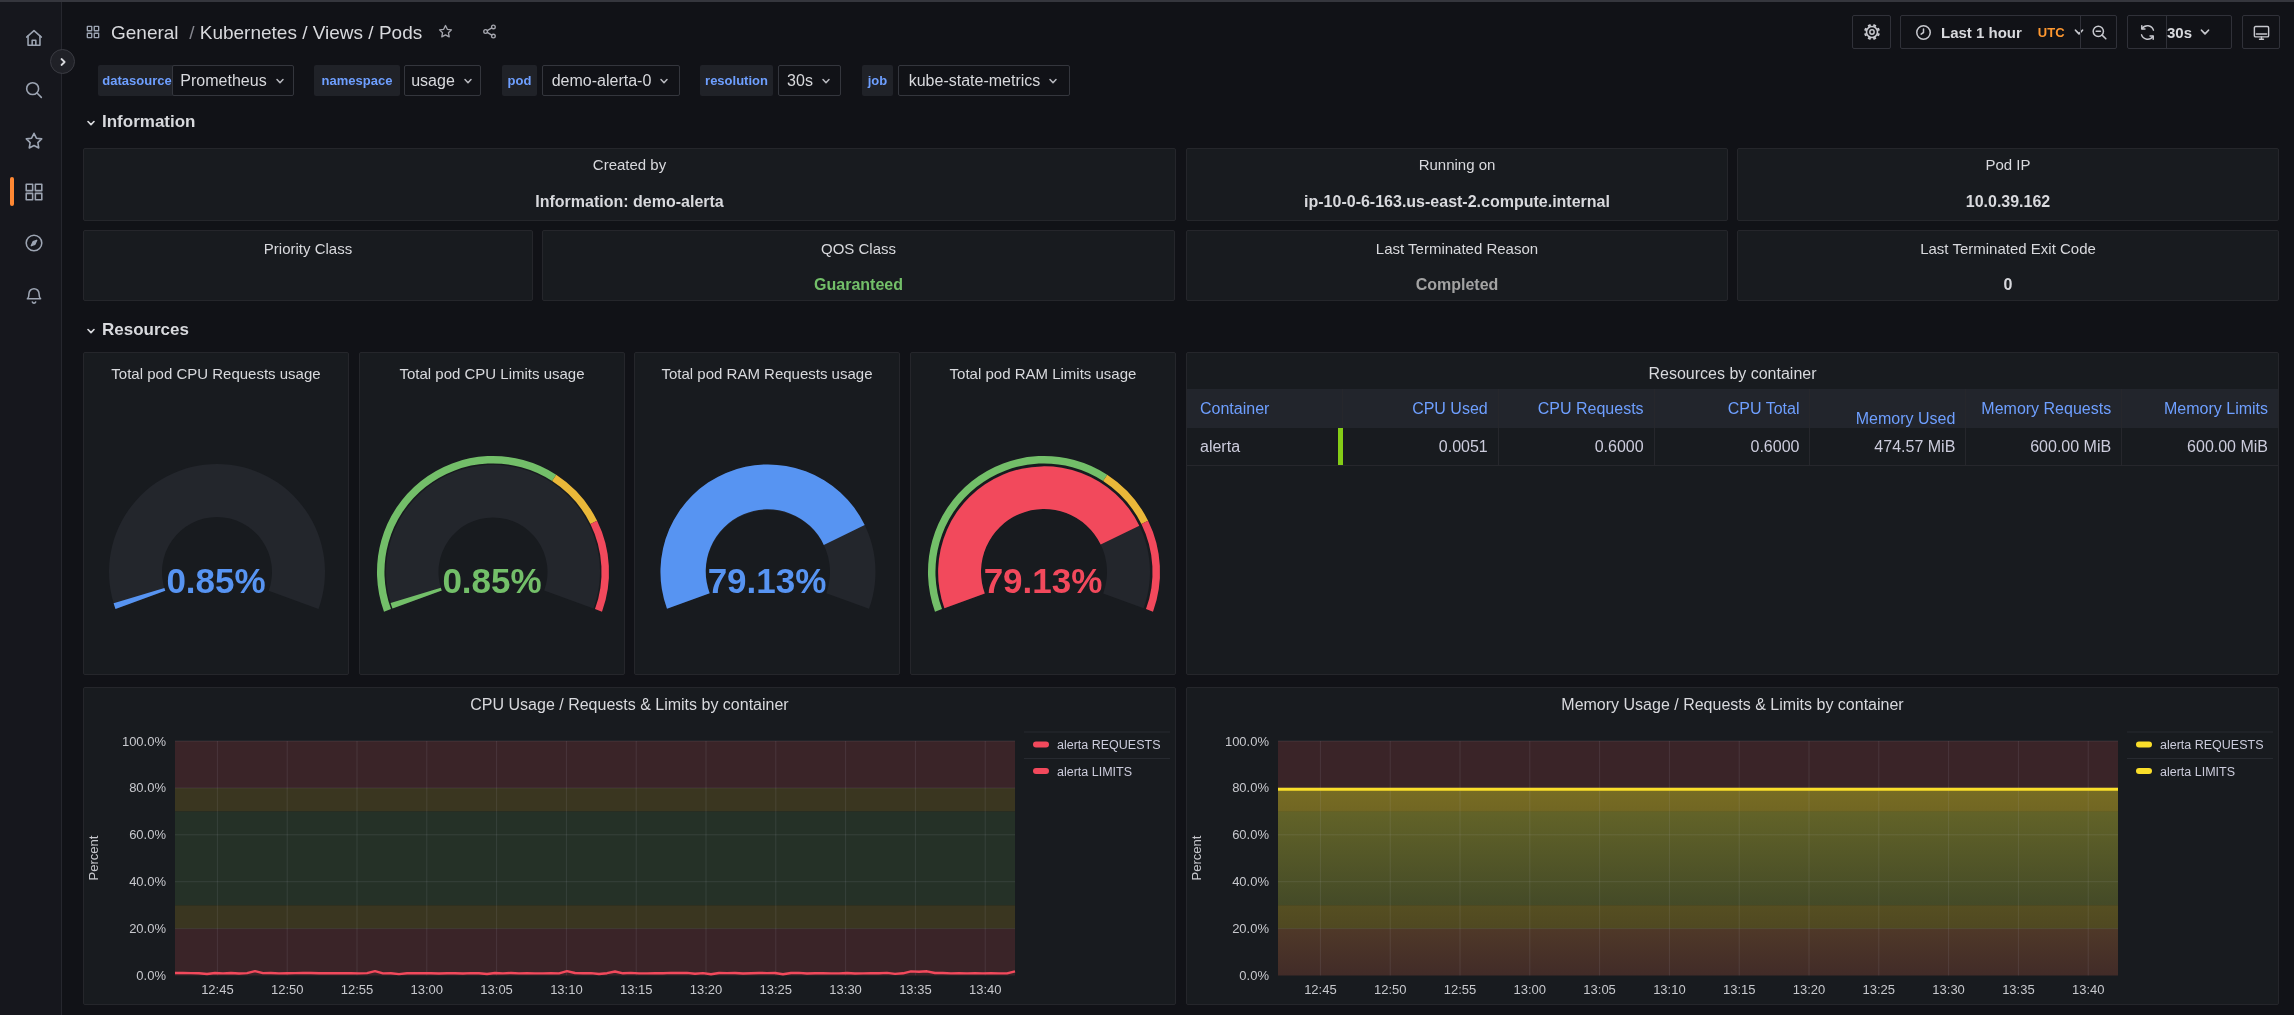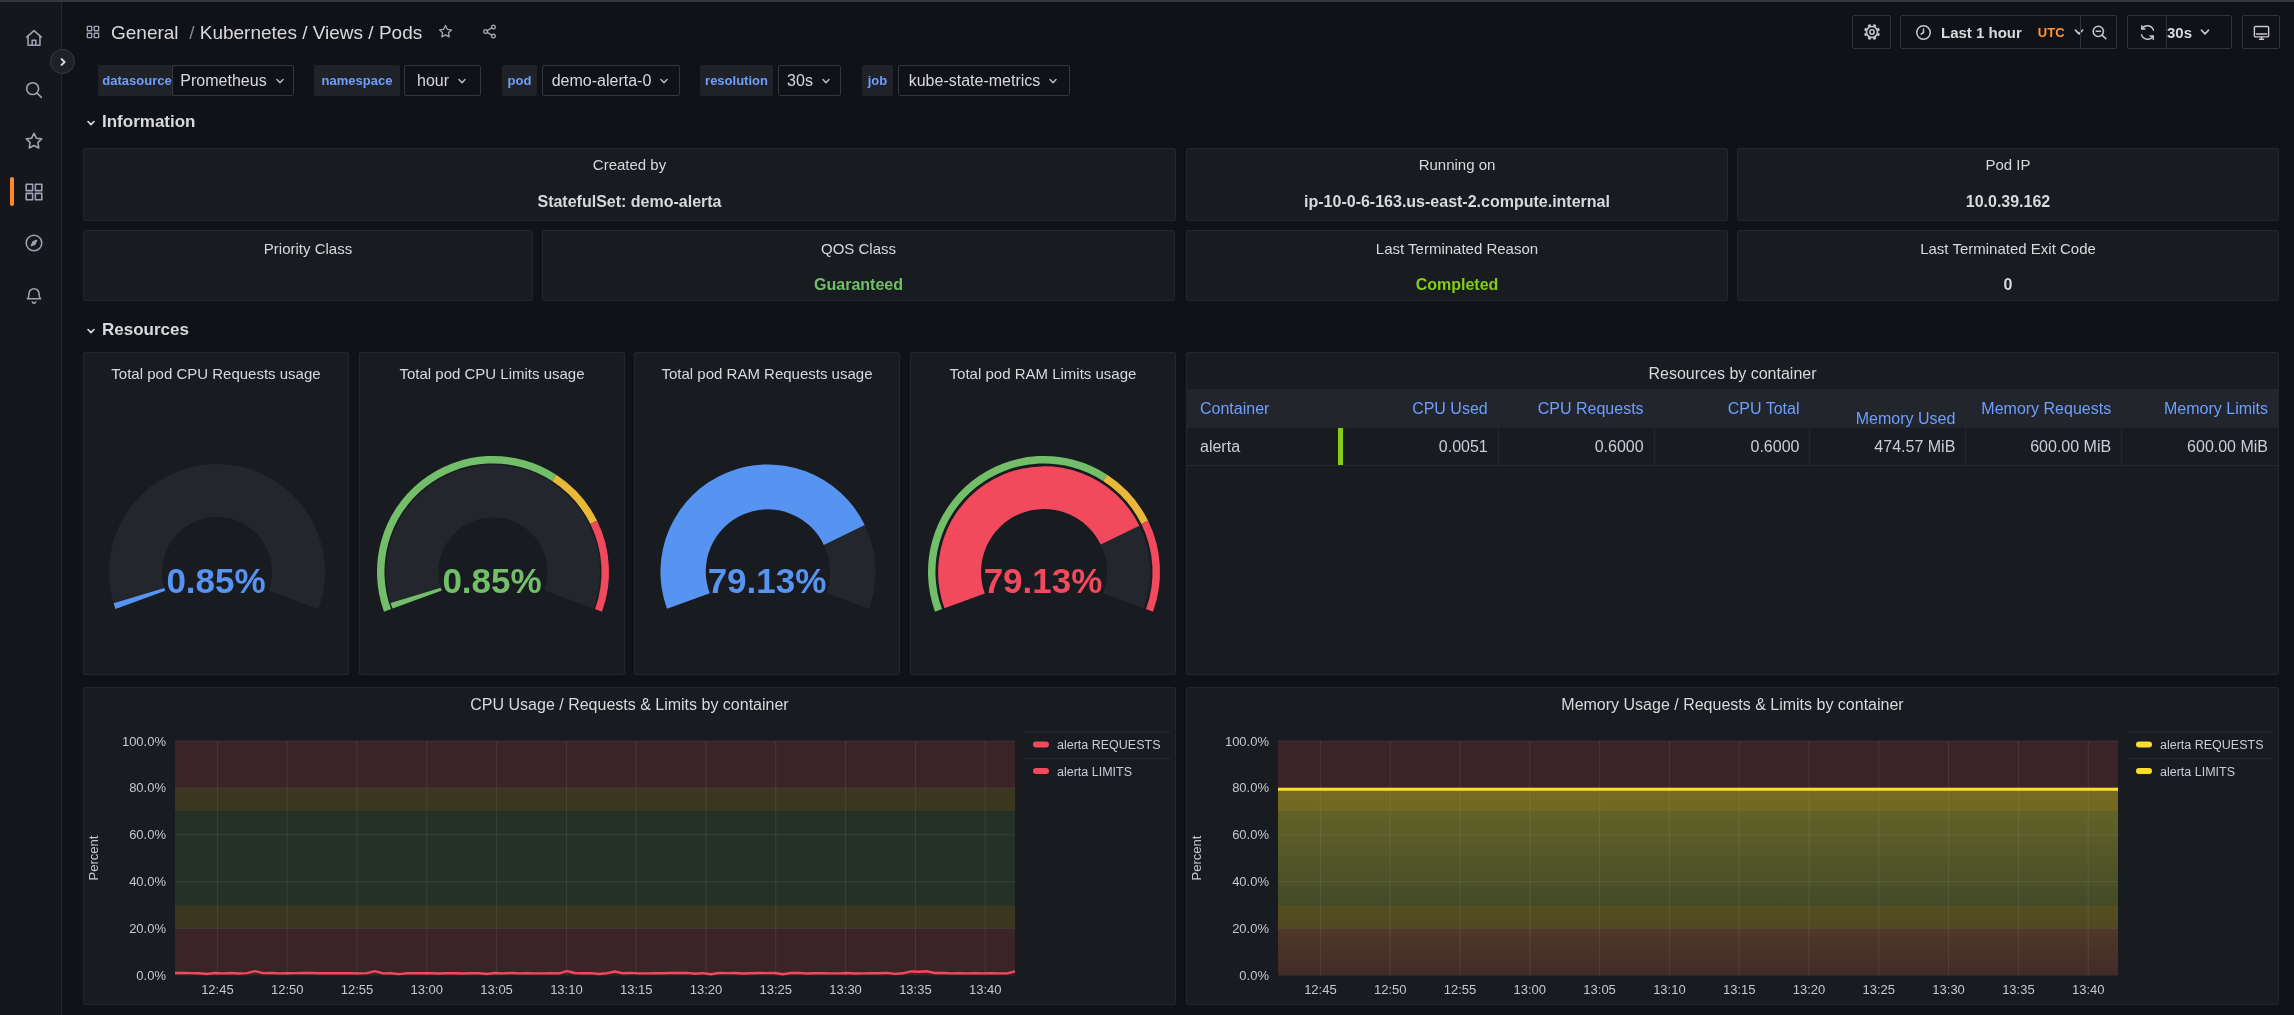--- a/index.html
+++ b/index.html
@@ -117,21 +117,21 @@
   </div>
 <div class="lbl" style="left:98px;top:65px;width:78px">datasource</div>
 <div class="val" style="left:172px;top:65px;width:122px">
     <span>Prometheus</span>
     <span style="margin-top:3px"><svg width="12" height="12" viewBox="0 0 16 16" fill="none" stroke="#B9BAC0" stroke-width="2" stroke-linecap="round" stroke-linejoin="round">
         <path d="M4 6l4 4.2 4-4.2"></path>
       </svg></span>
   </div>
 <div class="lbl" style="left:314px;top:65px;width:86px">namespace</div>
 <div class="val" style="left:404px;top:65px;width:77px">
-    <span>hour</span>
+    <span>usage</span>
     <span style="margin-top:3px"><svg width="12" height="12" viewBox="0 0 16 16" fill="none" stroke="#B9BAC0" stroke-width="2" stroke-linecap="round" stroke-linejoin="round">
         <path d="M4 6l4 4.2 4-4.2"></path>
       </svg></span>
   </div>
 <div class="lbl" style="left:502px;top:65px;width:35px">pod</div>
 <div class="val" style="left:542px;top:65px;width:138px">
     <span>demo-alerta-0</span>
     <span style="margin-top:3px"><svg width="12" height="12" viewBox="0 0 16 16" fill="none" stroke="#B9BAC0" stroke-width="2" stroke-linecap="round" stroke-linejoin="round">
         <path d="M4 6l4 4.2 4-4.2"></path>
       </svg></span>
@@ -153,35 +153,35 @@
 <div class="abs" style="left:85px;top:115px;width:12px;height:12px"><svg width="12" height="12" viewBox="0 0 16 16" fill="none" stroke="#D8D9DD" stroke-width="2.2" stroke-linecap="round" stroke-linejoin="round">
       <path d="M4 6l4 4.2 4-4.2"></path>
     </svg></div>
 <div class="seche" style="left:102px;top:113px">Information</div>
 <div class="abs" style="left:85px;top:323px;width:12px;height:12px"><svg width="12" height="12" viewBox="0 0 16 16" fill="none" stroke="#D8D9DD" stroke-width="2.2" stroke-linecap="round" stroke-linejoin="round">
       <path d="M4 6l4 4.2 4-4.2"></path>
     </svg></div>
 <div class="seche" style="left:102px;top:321px">Resources</div>
 <div class="panel" style="left:83px;top:148px;width:1093px;height:73px"></div>
 <div class="ptitle" style="left:83px;width:1093px;top:157px">Created by</div>
-<div class="pval" style="left:83px;width:1093px;top:193px;color:#D8D9DD">StatefulSet: demo-alerta</div>
+<div class="pval" style="left:83px;width:1093px;top:193px;color:#D8D9DD">Information: demo-alerta</div>
 <div class="panel" style="left:1186px;top:148px;width:542px;height:73px"></div>
 <div class="ptitle" style="left:1186px;width:542px;top:157px">Running on</div>
 <div class="pval" style="left:1186px;width:542px;top:193px;color:#D8D9DD">ip-10-0-6-163.us-east-2.compute.internal</div>
 <div class="panel" style="left:1737px;top:148px;width:542px;height:73px"></div>
 <div class="ptitle" style="left:1737px;width:542px;top:157px">Pod IP</div>
 <div class="pval" style="left:1737px;width:542px;top:193px;color:#D8D9DD">10.0.39.162</div>
 <div class="panel" style="left:83px;top:230px;width:450px;height:71px"></div>
 <div class="ptitle" style="left:83px;width:450px;top:241px">Priority Class</div>
 <div class="panel" style="left:542px;top:230px;width:633px;height:71px"></div>
 <div class="ptitle" style="left:542px;width:633px;top:241px">QOS Class</div>
 <div class="pval" style="left:542px;width:633px;top:276px;color:#73BF69">Guaranteed</div>
 <div class="panel" style="left:1186px;top:230px;width:542px;height:71px"></div>
 <div class="ptitle" style="left:1186px;width:542px;top:241px">Last Terminated Reason</div>
-<div class="pval" style="left:1186px;width:542px;top:276px;color:#84cc16">Completed</div>
+<div class="pval" style="left:1186px;width:542px;top:276px;color:#a3a3a3">Completed</div>
 <div class="panel" style="left:1737px;top:230px;width:542px;height:71px"></div>
 <div class="ptitle" style="left:1737px;width:542px;top:241px">Last Terminated Exit Code</div>
 <div class="pval" style="left:1737px;width:542px;top:276px;color:#D8D9DD">0</div>
 <div class="panel" style="left:83px;top:352px;width:266px;height:323px">
     <svg width="266" height="323" viewBox="0 0 266 323" style="position:absolute;left:0;top:0">
       <path d="M31.5 255.9 A108 108 0 1 1 234.5 255.9 L184.7 237.8 A55 55 0 1 0 81.3 237.8 Z" fill="#23262c"></path>
       <path d="M31.5 255.9 A108 108 0 0 1 29.6 250.2 L80.4 234.9 A55 55 0 0 0 81.3 237.8 Z" fill="#5794F2"></path>
     </svg>
   </div>
 <div class="ptitle" style="left:83px;width:266px;top:366px">Total pod CPU Requests usage</div>

